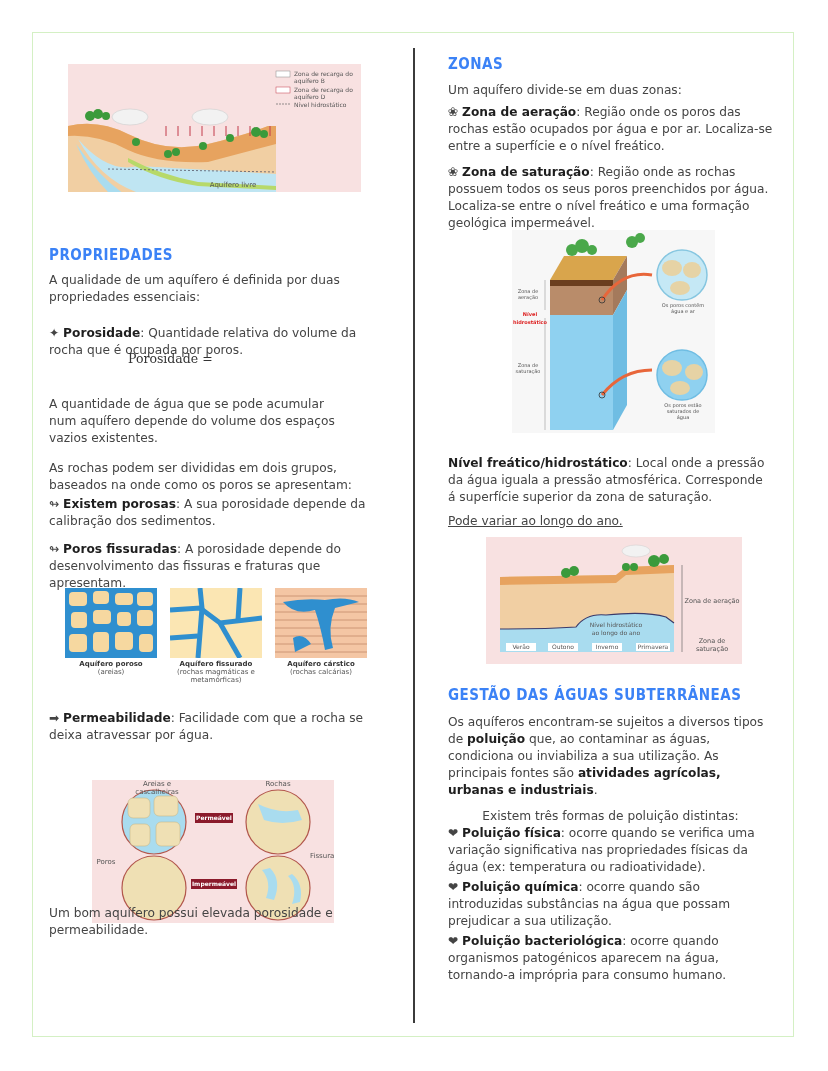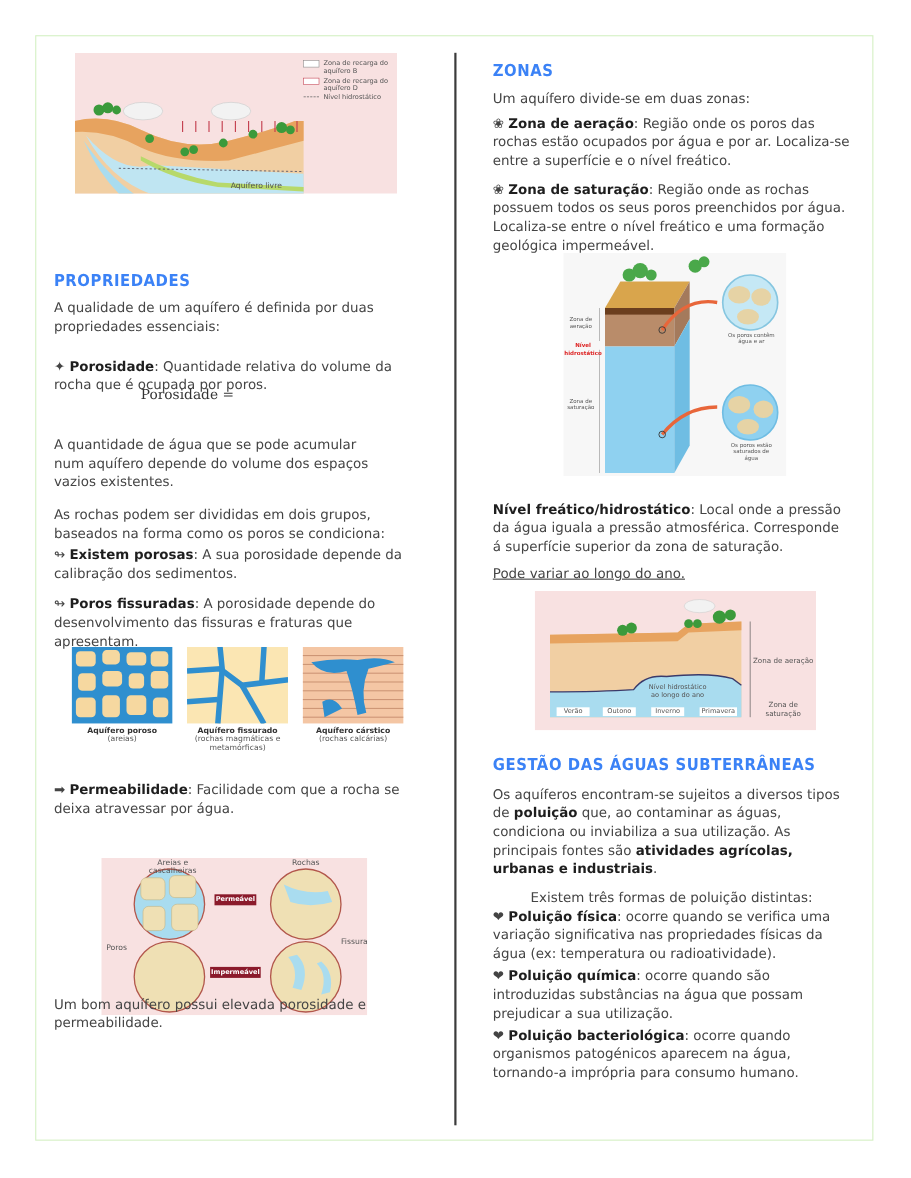--- a/index.html
+++ b/index.html
@@ -21,21 +21,21 @@
   .frac .den { padding:1px 3px 0; }
   .caption { position:absolute; font-size:7px; text-align:center; color:#555; line-height:8px; }
   .caption b { color:#333; }
 </style>
 </head>
 <body>
 
 <div class="page"></div>
 <div class="divider"></div>
 
-<div class="fig" style="left:68px; top:48px; width:293px; height:128px;">
+<div class="fig" style="left:68px; top:64px; width:293px; height:128px;">
   <svg width="293" height="175" viewBox="0 0 293 175">
     <rect width="293" height="175" fill="#f8e1e1"></rect>
 
     <path d="M0 62 Q30 55 60 70 Q100 90 140 80 Q180 70 200 62 L208 62 L208 170 L0 170 Z" fill="#f1cfa3"></path>
     <path d="M0 62 Q30 55 60 70 Q100 90 140 80 Q180 70 200 62 L208 62 L208 80 Q170 90 140 98 Q90 100 60 86 Q30 70 0 72 Z" fill="#e7a35f"></path>
 
     <path d="M10 75 Q40 110 70 102 L208 110 L208 130 Q150 140 100 135 Q40 130 10 75Z" fill="#bfe5f2"></path>
     <path d="M60 94 Q90 110 130 118 L208 122 L208 126 L130 122 Q90 116 60 98Z" fill="#b7d96a"></path>
     <path d="M8 80 Q50 140 100 148 L208 150 L208 160 L100 158 Q40 150 8 80Z" fill="#a9dcef"></path>
     <line x1="40" y1="105" x2="208" y2="108" stroke="#556" stroke-dasharray="2,2" stroke-width="0.8"></line>
@@ -83,21 +83,21 @@
 <h2 class="h" style="left:49px; top:246px;">PROPRIEDADES</h2>
 <p class="p" style="left:49px; top:272px; width:300px;">A qualidade de um aquífero é definida por duas propriedades essenciais:</p>
 <p class="p" style="left:49px; top:312px; width:335px;margin-top:13px;">
   <span>✦</span>
   <b>Porosidade</b><span>: Quantidade relativa do volume da rocha que é ocupada por poros.</span>
 </p>
 <div class="formula" style="left:128px; top:351px;">
   <span>Porosidade =</span>
 </div>
 <p class="p" style="left:49px; top:396px; width:305px;">A quantidade de água que se pode acumular num aquífero depende do volume dos espaços vazios existentes.</p>
-<p class="p" style="left:49px; top:460px; width:340px;">As rochas podem ser divididas em dois grupos, baseados na forma como os poros se condiciona:</p>
+<p class="p" style="left:49px; top:460px; width:340px;">As rochas podem ser divididas em dois grupos, baseados na onde como os poros se apresentam:</p>
 <p class="p" style="left:49px; top:496px; width:320px;">
   <span>↬</span>
   <b>Existem porosas</b><span>: A sua porosidade depende da calibração dos sedimentos.</span>
 </p>
 <p class="p" style="left:49px; top:541px; width:340px;">
   <span>↬</span>
   <b>Poros fissuradas</b><span>: A porosidade depende do desenvolvimento das fissuras e fraturas que apresentam.</span>
 </p>
 
 <div class="fig" style="left:65px; top:588px; width:92px; height:70px;">

